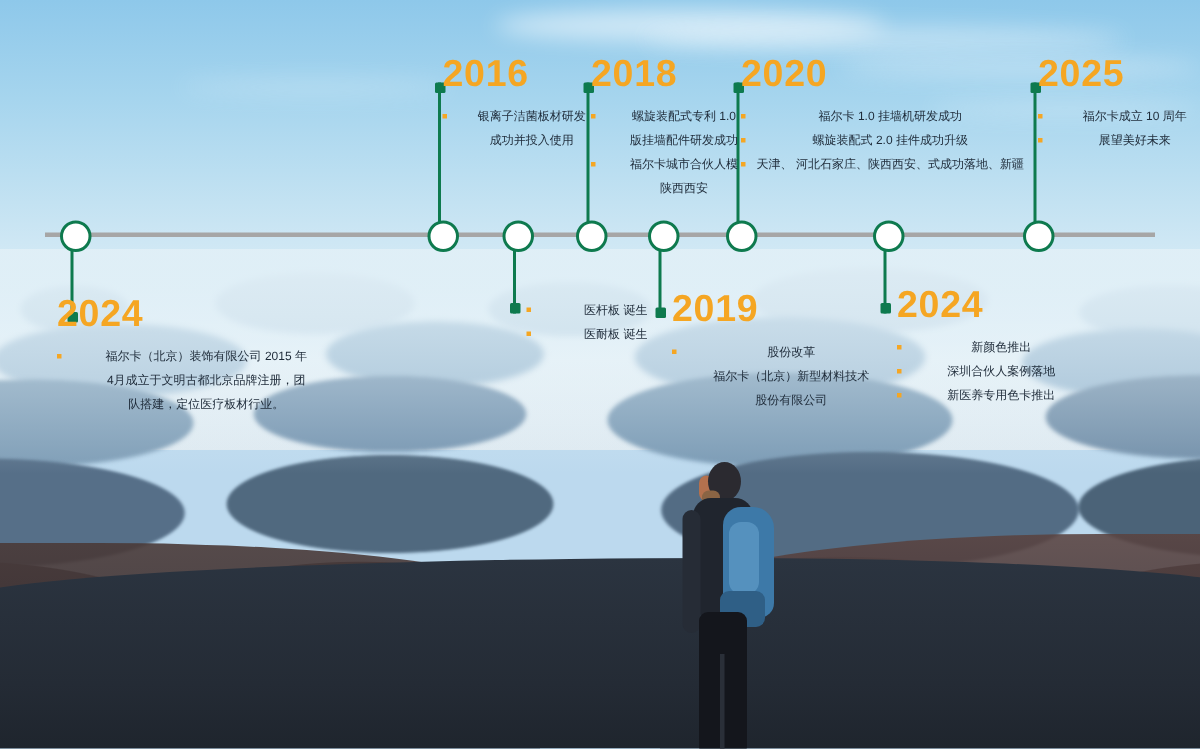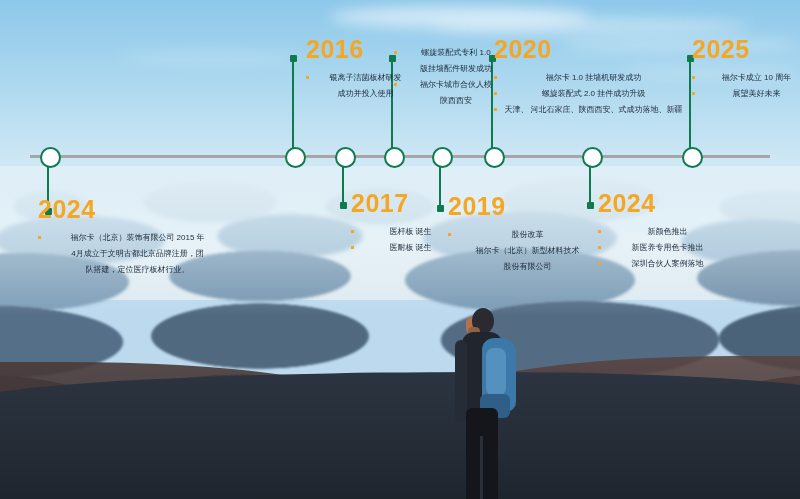--- a/index.html
+++ b/index.html
@@ -150,43 +150,43 @@
         <ul class="bullets">
           <li>福尔卡（北京）装饰有限公司 2015 年</li>
           <li class="cont">4月成立于文明古都北京品牌注册，团</li>
           <li class="cont">队搭建，定位医疗板材行业。</li>
         </ul>
       </div>
       <div class="node" style="left: 293px;"></div>
       <div class="stem up" style="left: 293px; height: 100px; top: 55px;">
         <div class="cap"></div>
       </div>
-      <div class="block" style="left: 295px; width: 110px; top: 37px; margin-left: 11px;">
+      <div class="block" style="left: 295px; width: 110px; top: 37px;">
         <div class="year">2016</div>
         <ul class="bullets">
           <li>银离子洁菌板材研发</li>
           <li class="cont">成功并投入使用</li>
         </ul>
       </div>
       <div class="node" style="left: 343px;"></div>
       <div class="stem down" style="left: 343px; height: 52px; top: 157px;">
         <div class="cap"></div>
       </div>
       <div class="block" style="left: 351px; width: 110px; top: 191px;">
-        <div class="year">2017</div>
         <ul class="bullets">
           <li>医杆板 诞生</li>
           <li>医耐板 诞生</li>
         </ul>
       </div>
       <div class="node" style="left: 392px;"></div>
       <div class="stem up" style="left: 392px; height: 100px; top: 55px;">
         <div class="cap"></div>
       </div>
       <div class="block" style="left: 394px; width: 115px; top: 37px;">
+        <div class="year">2018</div>
         <ul class="bullets">
           <li>螺旋装配式专利 1.0</li>
           <li class="cont">版挂墙配件研发成功</li>
           <li>福尔卡城市合伙人模</li>
           <li class="cont">陕西西安</li>
         </ul>
       </div>
       <div class="node" style="left: 440px;"></div>
       <div class="stem down" style="left: 440px; height: 55px; top: 157px;">
         <div class="cap"></div>
@@ -212,22 +212,22 @@
         </ul>
       </div>
       <div class="node" style="left: 590px;"></div>
       <div class="stem down" style="left: 590px; height: 52px; top: 157px;">
         <div class="cap"></div>
       </div>
       <div class="block" style="left: 598px; width: 130px; top: 191px;">
         <div class="year">2024</div>
         <ul class="bullets">
           <li>新颜色推出</li>
+          <li>深圳合伙人案例落地</li>
           <li>新医养专用色卡推出</li>
-          <li>深圳合伙人案例落地</li>
         </ul>
       </div>
       <div class="node" style="left: 690px;"></div>
       <div class="stem up" style="left: 690px; height: 100px; top: 55px;">
         <div class="cap"></div>
       </div>
       <div class="block" style="left: 692px; width: 120px; top: 37px;">
         <div class="year">2025</div>
         <ul class="bullets">
           <li>福尔卡成立 10 周年</li>

